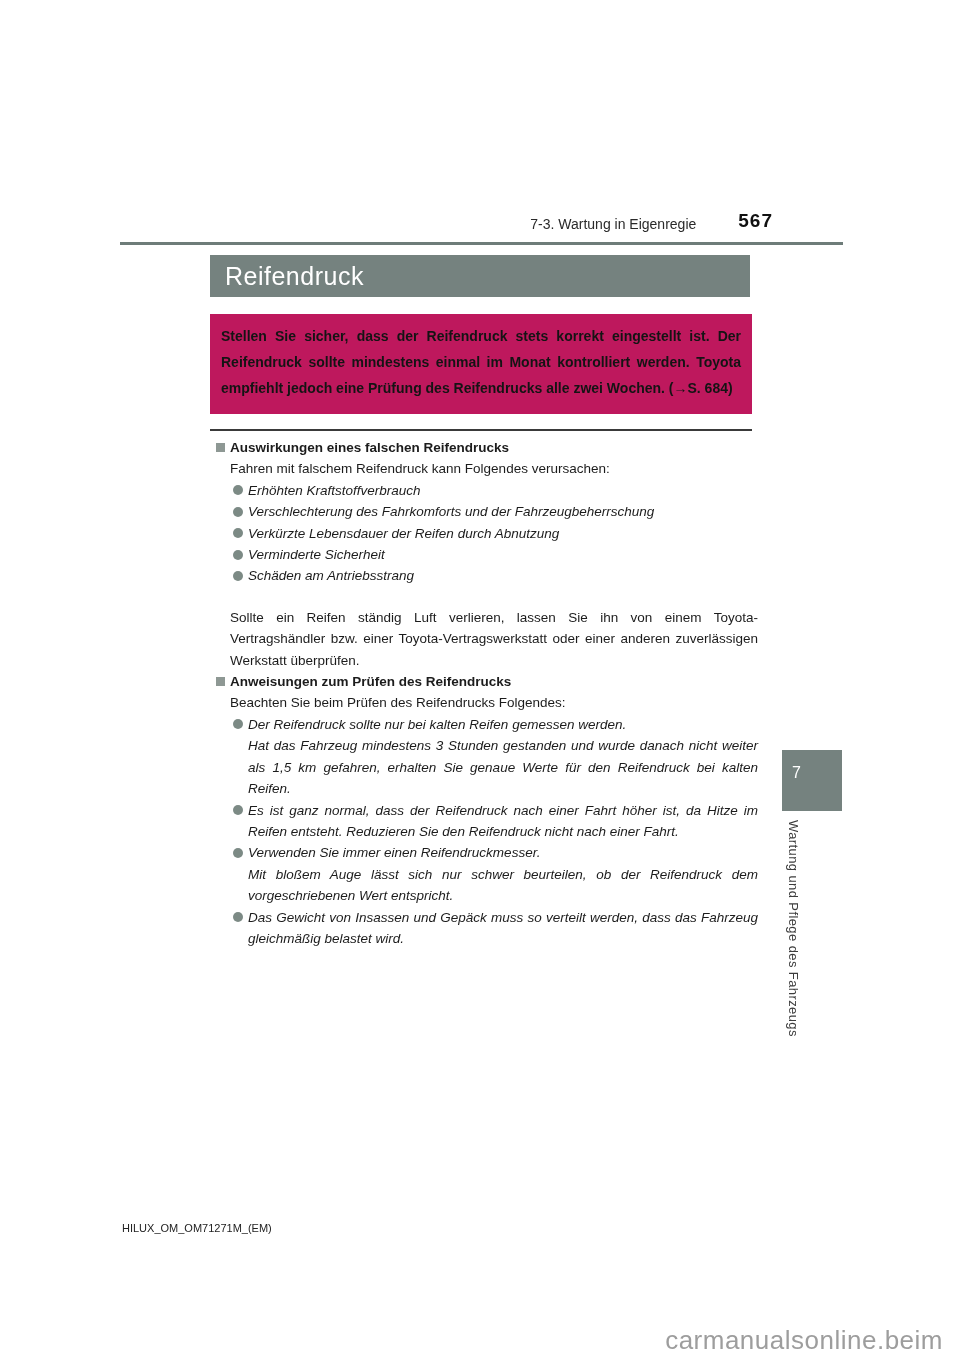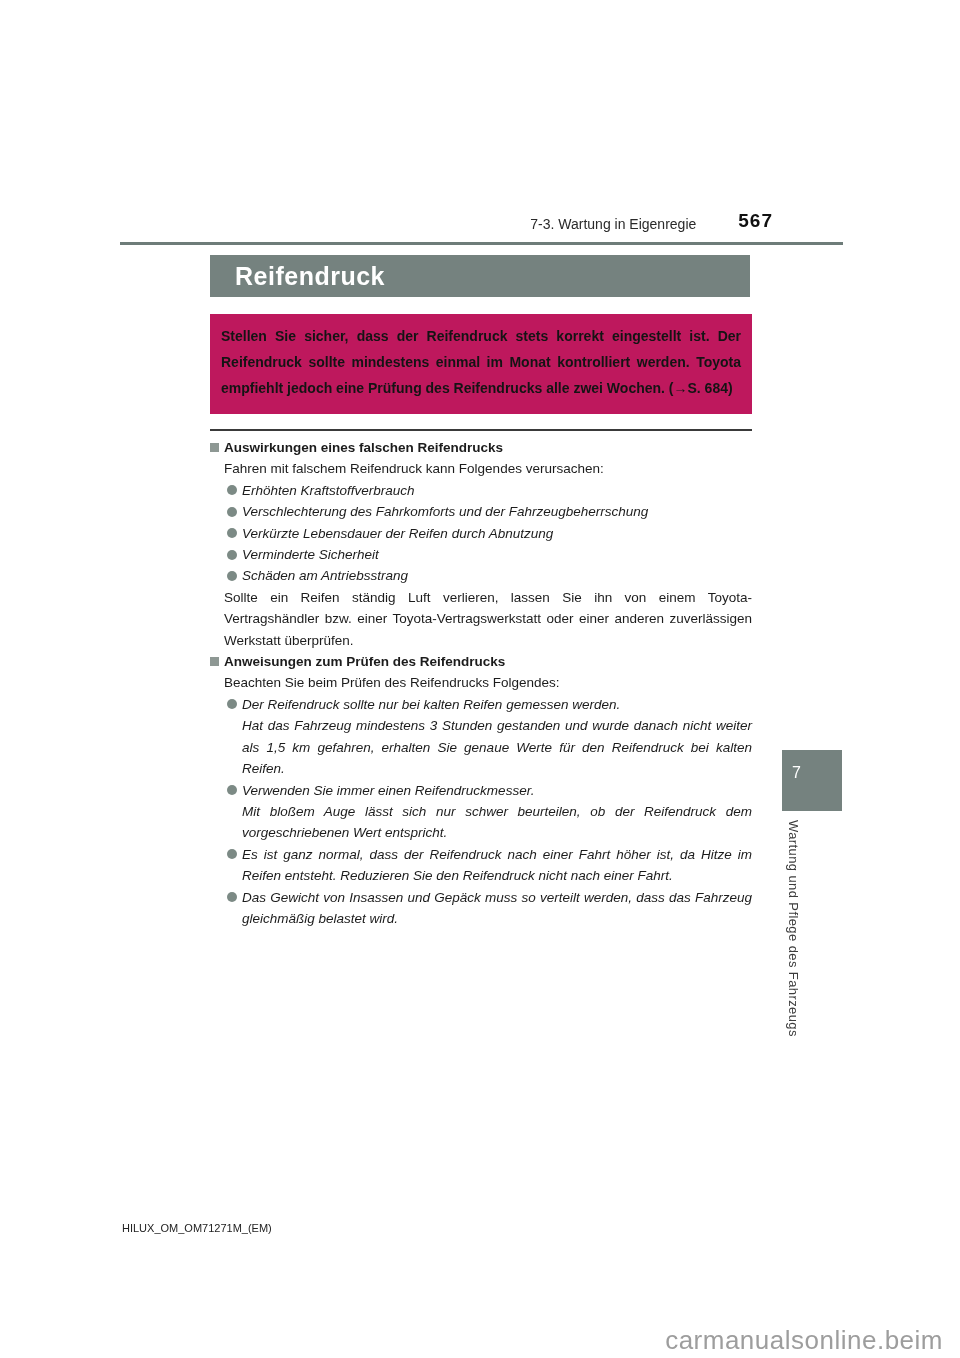--- a/index.html
+++ b/index.html
@@ -36,23 +36,23 @@
   }
 
   
   .title-bar {
     position: absolute;
     left: 210px; top: 255px;
     width: 540px; height: 42px;
     background: #75827f;
     color: #ffffff;
     font-size: 25px;
-    font-weight: bold;
+    font-weight: normal;
     line-height: 42px;
-    padding-left: 25px;
+    padding-left: 15px;
     letter-spacing: 0.5px;
   }
 
   
   .notice-box {
     position: absolute;
     left: 210px; top: 314px;
     width: 542px;
     min-height: 100px;
     background: #be185d;
@@ -67,39 +67,39 @@
   .content-divider {
     position: absolute;
     left: 210px; top: 429px;
     width: 542px; height: 2px;
     background: #3a3a3a;
   }
 
   
   .body-content {
     position: absolute;
-    left: 210px; top: 437px;
+    left: 216px; top: 437px;
     width: 542px;
     font-size: 13.5px;
     line-height: 21.4px;
     color: #1c1c1c;
   }
   .section-heading {
     font-weight: bold;
     position: relative;
     padding-left: 14px;
   }
   .square-marker {
     position: absolute;
     left: 0; top: 6px;
     width: 9px; height: 9px;
     background: #8e9894;
   }
   .intro, .outro { padding-left: 14px; }
-  .outro { text-align: justify; }
+  .outro { text-align: justify; margin-top: 20px; }
   .bullet-item {
     position: relative;
     padding-left: 32px;
     font-style: italic;
   }
   .bullet-item .dot {
     position: absolute;
     left: 17px; top: 5.5px;
     width: 10px; height: 10px;
     border-radius: 50%;
@@ -199,26 +199,26 @@
     </div>
     <div class="intro">Beachten Sie beim Prüfen des Reifendrucks Folgendes:</div>
 
     <div class="bullet-item">
       <span class="dot"></span>
       <div class="bullet-lead">Der Reifendruck sollte nur bei kalten Reifen gemessen werden.</div>
       <div class="bullet-detail">Hat das Fahrzeug mindestens 3 Stunden gestanden und wurde danach nicht weiter als 1,5 km gefahren, erhalten Sie genaue Werte für den Reifendruck bei kalten Reifen.</div>
     </div>
     <div class="bullet-item">
       <span class="dot"></span>
+      <div class="bullet-lead">Es ist ganz normal, dass der Reifendruck nach einer Fahrt höher ist, da Hitze im Reifen entsteht. Reduzieren Sie den Reifendruck nicht nach einer Fahrt.</div>
+    </div>
+    <div class="bullet-item">
+      <span class="dot"></span>
       <div class="bullet-lead">Verwenden Sie immer einen Reifendruckmesser.</div>
       <div class="bullet-detail">Mit bloßem Auge lässt sich nur schwer beurteilen, ob der Reifendruck dem vorgeschriebenen Wert entspricht.</div>
-    </div>
-    <div class="bullet-item">
-      <span class="dot"></span>
-      <div class="bullet-lead">Es ist ganz normal, dass der Reifendruck nach einer Fahrt höher ist, da Hitze im Reifen entsteht. Reduzieren Sie den Reifendruck nicht nach einer Fahrt.</div>
     </div>
     <div class="bullet-item">
       <span class="dot"></span>
       <div class="bullet-lead">Das Gewicht von Insassen und Gepäck muss so verteilt werden, dass das Fahrzeug gleichmäßig belastet wird.</div>
     </div>
 
   </div>
 
   <div class="chapter-tab">
     <span>7</span>

